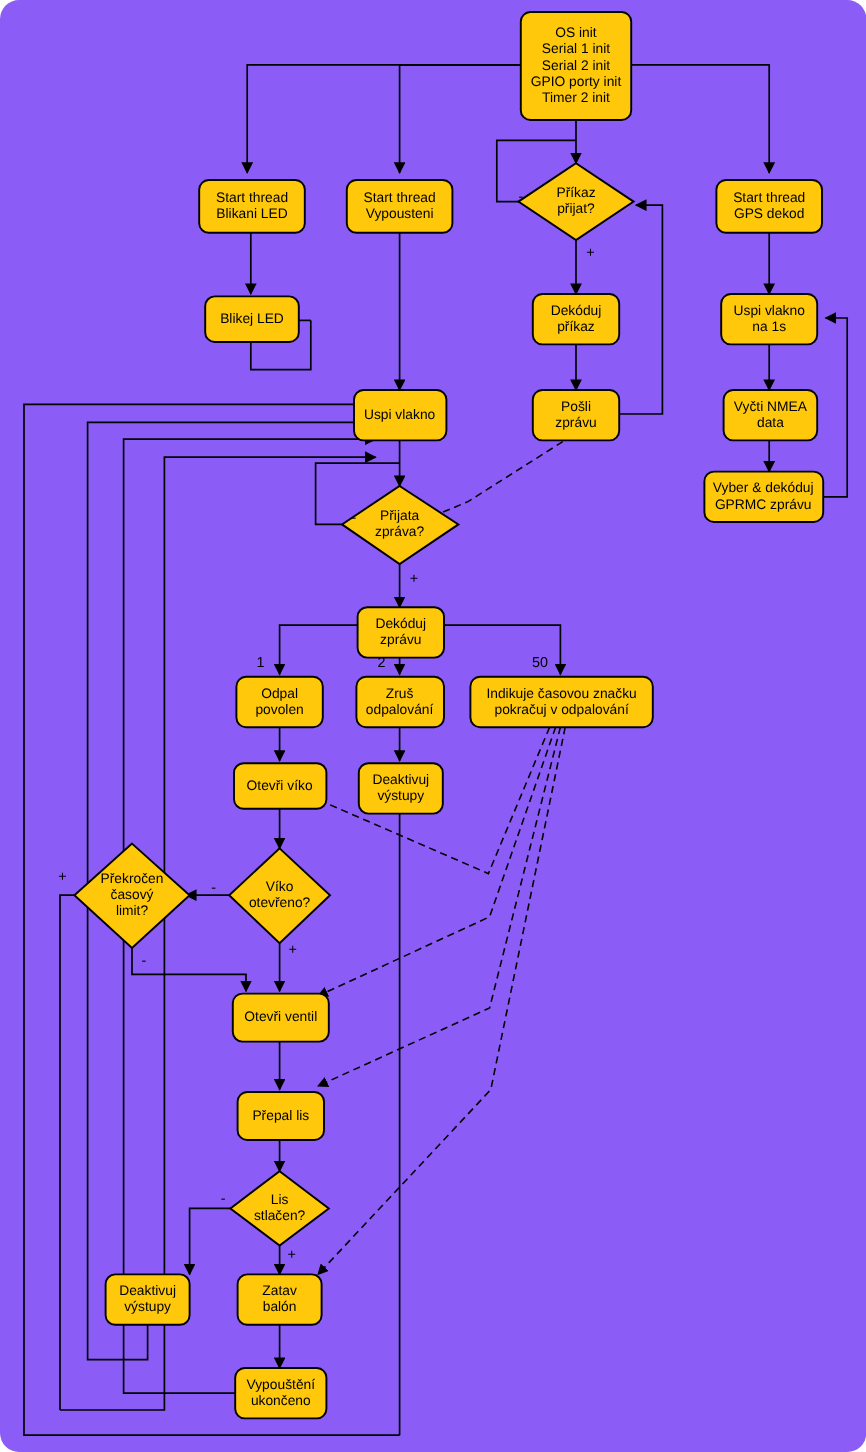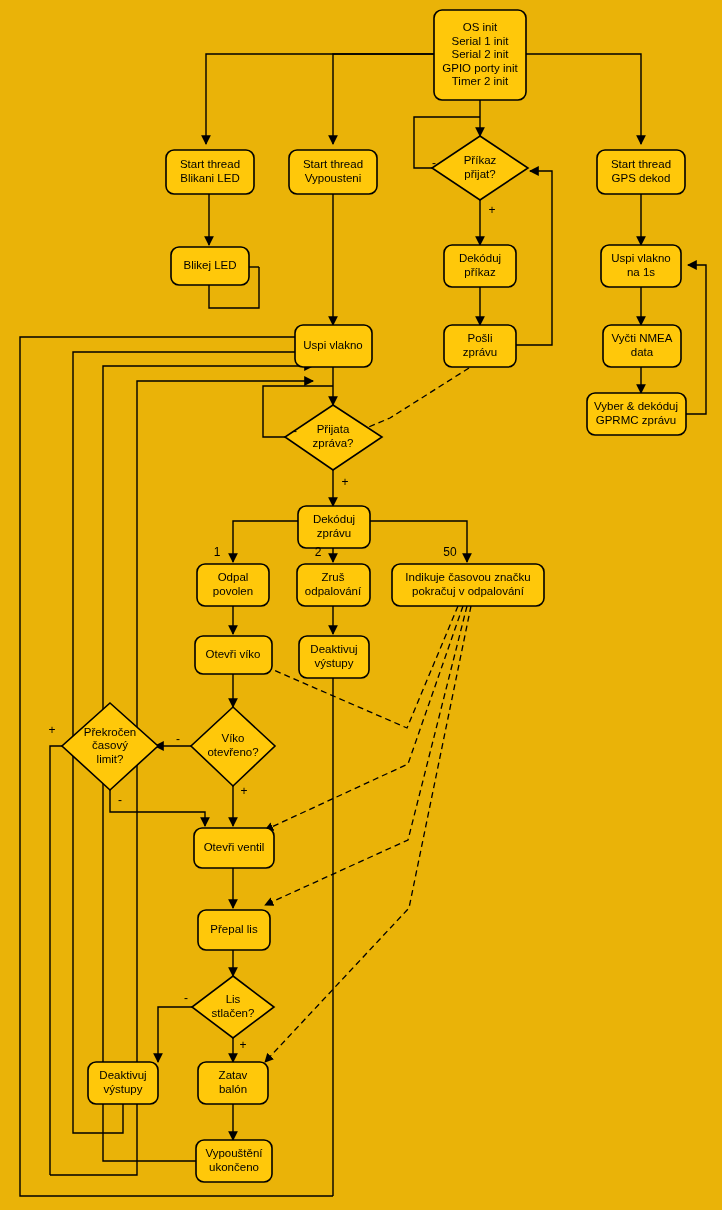--- a/index.html
+++ b/index.html
@@ -1,17 +1,17 @@
 <!DOCTYPE html>
 <html><head>
 <meta charset="utf-8">
 <style>
   html,body{margin:0;padding:0;background:#ffffff;}
   body{font-family:"Liberation Sans",sans-serif;}
-  #stage{position:relative;width:722px;height:1210px;background:#eab308;overflow:hidden;}
+  #stage{position:relative;width:722px;height:1210px;background:#8b5cf6;overflow:hidden;border-radius:16px;}
   #svgroot{position:absolute;left:0;top:0;width:722px;height:1210px;}
   .nodeLabel{
     font-family:"Liberation Sans",sans-serif;
     font-size:11.5px;
     fill:#000000;
     text-anchor:middle;
     dominant-baseline:middle;
     white-space:pre;
   }
   .edgeLabel{

